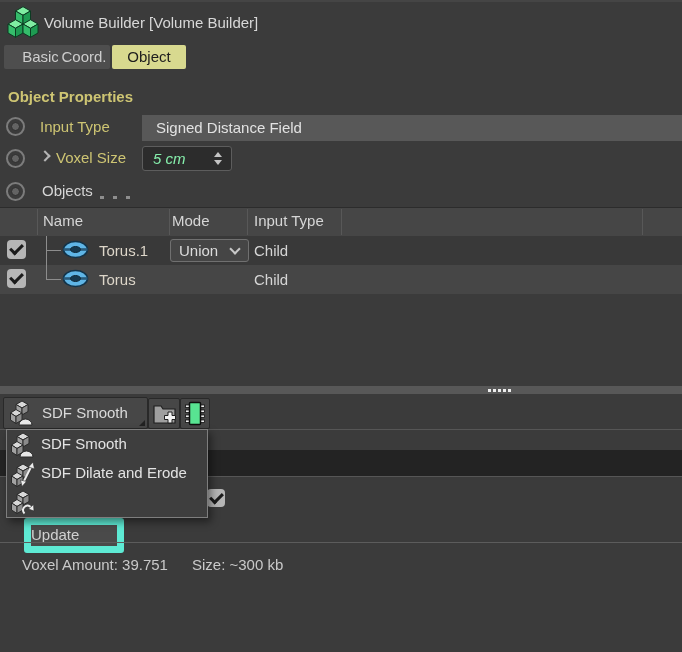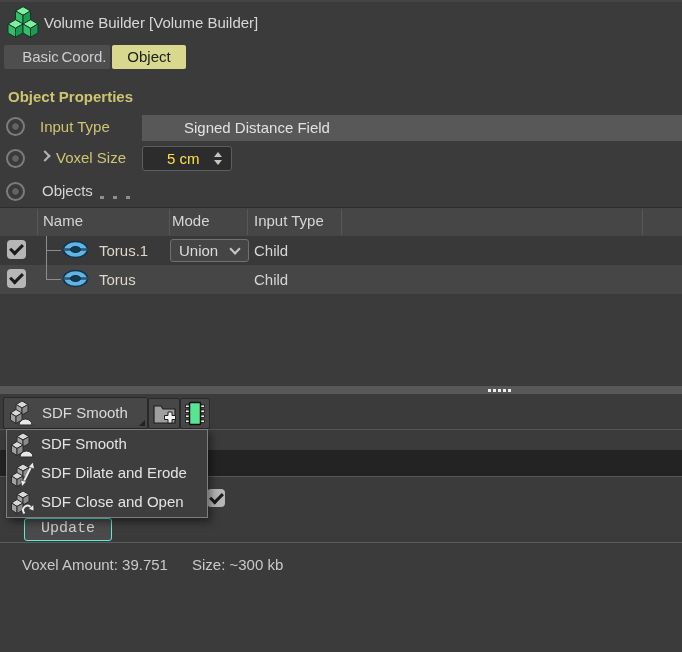--- a/index.html
+++ b/index.html
@@ -9,23 +9,23 @@
   .topstrip{left:0;top:0;width:682px;height:2px;background:#454545;}
   .title{left:44px;top:14px;color:#d8d8d8;}
   .tab{top:45px;height:24px;line-height:24px;text-align:center;background:#4e4e4e;color:#cdcdcd;border-radius:2px;}
   .tab.active{background:#d8d98f;color:#1d1d1d;}
   .section-title{left:8px;top:88px;font-weight:bold;color:#cec573;}
   .plabel{color:#cec573;}
   .wlabel{color:#d5d5d5;}
   .kf{width:15px;height:15px;border:2px solid #7c7c7c;border-radius:50%;background:#3b3b3b;}
   .kf::after{content:"";position:absolute;left:3px;top:3px;width:7px;height:7px;border-radius:50%;background:#636363;border:1px solid #2e2e2e;}
   .dd-large{left:142px;top:115px;width:540px;height:26px;background:#585858;}
-  .dd-large span{display:block;padding-left:14px;line-height:26px;color:#e2e2e2;margin-left:28px;}
+  .dd-large span{display:block;padding-left:14px;line-height:26px;color:#e2e2e2;}
   .spin{left:142px;top:146px;width:88px;height:23px;background:#2c2c2c;border:1px solid #5d5d5d;border-radius:3px;}
-  .spin .val{display:block;padding-left:24px;line-height:23px;color:#fde047;}
+  .spin .val{display:block;padding-left:10px;line-height:23px;color:#86efac;font-style:italic;}
   .tri-up{position:absolute;right:9px;top:5px;width:0;height:0;border-left:4px solid transparent;border-right:4px solid transparent;border-bottom:5px solid #c4c4c4;}
   .tri-dn{position:absolute;right:9px;top:13px;width:0;height:0;border-left:4px solid transparent;border-right:4px solid transparent;border-top:5px solid #c4c4c4;}
   .exp{left:41px;top:152px;width:6px;height:6px;border-right:2px solid #b4b4b4;border-bottom:2px solid #b4b4b4;transform:rotate(-45deg);}
   .odot{width:4px;height:2.5px;background:#8e8e8e;top:196px;}
   .thead{left:0;top:207px;width:682px;height:29px;background:#464646;border-top:1px solid #2c2c2c;border-bottom:1px solid #2f2f2f;}
   .colsep{top:209px;width:1px;height:26px;background:#585858;}
   .hlabel{top:212px;color:#d6d6d6;}
   .row{left:0;width:682px;height:29px;}
   .row1{top:236px;background:#393939;}
   .row2{top:265px;background:#464646;}
@@ -39,22 +39,22 @@
   .split{left:0;top:386px;width:682px;height:8px;background:#585858;}
   .split b{position:absolute;width:3px;height:3px;background:#ececec;top:2.5px;}
   .btn{background:#474747;border:1px solid #292929;border-radius:2px;}
   .sdfbtn{left:3px;top:397px;width:143px;height:30px;}
   .sdfbtn .lbl{position:absolute;left:38px;top:6px;color:#dadada;}
   .corner{position:absolute;right:2px;bottom:2px;width:0;height:0;border-left:6px solid transparent;border-bottom:6px solid #222;}
   .folderbtn{left:148px;top:398px;width:30px;height:29px;}
   .chipbtn{left:180px;top:398px;width:28px;height:29px;}
   .sep{left:0;width:682px;height:1px;background:#565656;}
   .darkbar{left:0;top:450px;width:682px;height:26px;background:#232323;}
-  .updbtn{left:24px;top:518px;width:86px;height:21px;background:#4a4a4a;border:1px solid #5eead4;border-radius:3px;
-          text-align:center;line-height:20px;color:#d0d0d0;font-family:Liberation Mono, monospace;}
+  .updbtn{left:24px;top:518px;width:86px;height:21px;background:#4a4a4a;border:7px solid #5eead4;border-radius:3px;
+          line-height:20px;color:#d0d0d0;}
   .status{top:556px;color:#c9c9c9;}
   .menu{left:6px;top:429px;width:200px;height:87px;background:#3e3e3e;border:1px solid #7e7e7e;z-index:40;box-shadow:3px 4px 8px rgba(0,0,0,.45);}
   .mi{position:relative;height:29px;}
   .mi .milbl{position:absolute;left:34px;top:5px;color:#e3e3e3;}
   .mic{position:absolute;left:4px;top:2px;}
 </style>
 </head>
 <body>
 
 <div id="app">
@@ -222,17 +222,16 @@
       <svg class="mic" width="24" height="26" viewBox="0 0 24 26">
         <polygon points="12,1 18,4.5 12,8 6,4.5" fill="#d8d8d8" stroke="#2a2a2a"></polygon>
         <polygon points="6,4.5 12,8 12,15 6,11.5" fill="#a2a2a2" stroke="#2a2a2a"></polygon>
         <polygon points="18,4.5 12,8 12,15 18,11.5" fill="#8a8a8a" stroke="#2a2a2a"></polygon>
         <polygon points="6,9.5 12,13 6,16.5 0.5,13" fill="#d8d8d8" stroke="#2a2a2a"></polygon>
         <polygon points="0.5,13 6,16.5 6,23.5 0.5,20" fill="#a2a2a2" stroke="#2a2a2a"></polygon>
         <polygon points="12,13 6,16.5 6,23.5 12,20" fill="#8a8a8a" stroke="#2a2a2a"></polygon>
         <path d="M13.5,23.5 a4.5,4.5 0 1 1 7.5,-3.5" fill="none" stroke="#ececec" stroke-width="2"></path>
         <polygon points="22.5,14.5 23,21 17.5,19" fill="#ececec" stroke="#2a2a2a" stroke-width="0.6"></polygon>
       </svg>
-      <span class="milbl">SDF Close and Open</span>
     </div>
   </div>
 
 </div>
 
 </body></html>

